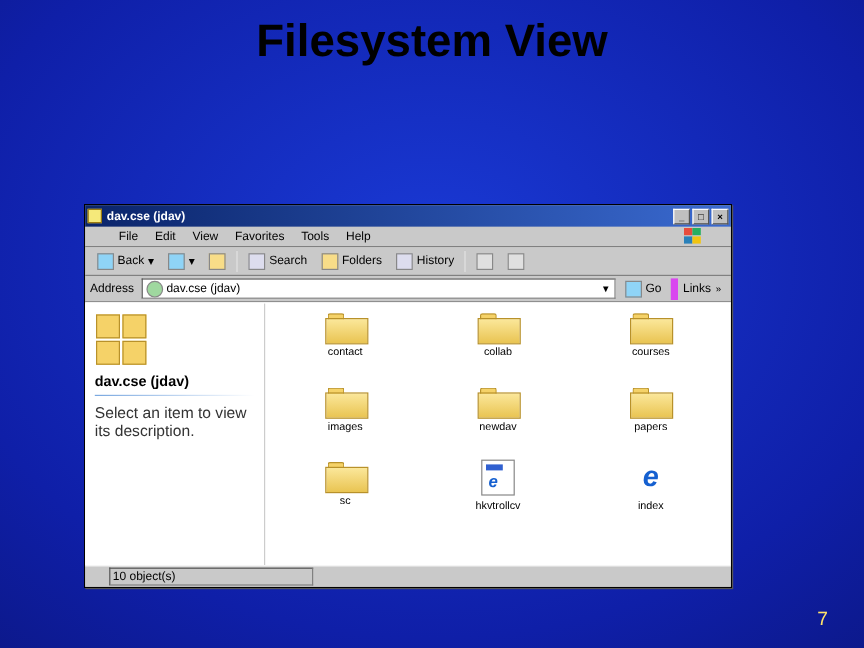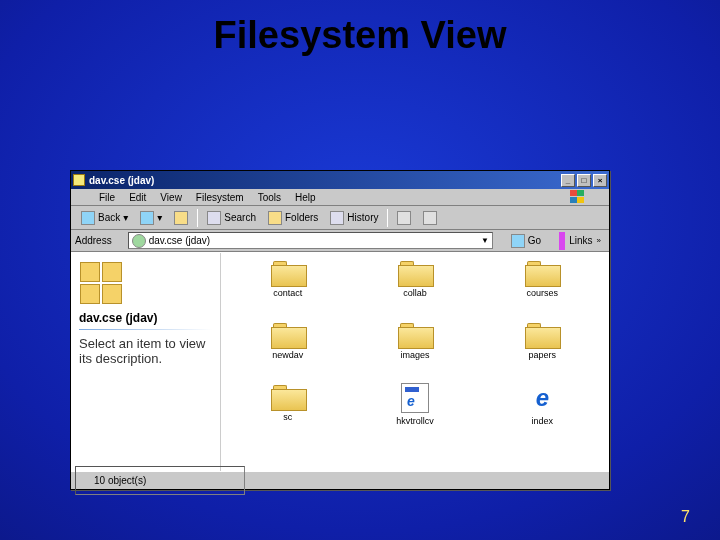--- a/index.html
+++ b/index.html
@@ -93,21 +93,21 @@
   .ico.arrow-r { background: #8fd4f7; }
   .ico.up { background: #f8dd88; }
   .ico.search { background: #dde; }
   .ico.folders { background: #f8dd88; }
   .ico.history { background: #dde; }
   .ico.globe { background: #9fd89f; border-radius:50%; }
 
   .addrbar {
     height: 22px; background: #c9c9c9;
     display: flex; align-items: center; padding: 0 4px;
-    border-bottom: 1px solid #808080; gap: 14px;
+    border-bottom: 1px solid #808080; gap: 4px;
   }
   .addr-label { font-size: 10px; margin-right: 2px; }
   .addr-input {
     flex: 1; height: 17px; background: #fff;
     border: 1px solid #808080; border-top-color:#555; border-left-color:#555;
     display: flex; align-items: center; padding: 0 3px; gap: 3px;
   }
   .addr-input .drop { margin-left:auto; font-size:8px; color:#000; }
   .gobtn { display:flex; align-items:center; gap:3px; padding:0 4px; }
   .links { padding:0 4px; border-left:6px solid #d946ef; height:18px; display:flex; align-items:center; }
@@ -174,21 +174,21 @@
     color:#1560d0;
   }
 
   .statusbar {
     height: 18px; background:#c9c9c9;
     border-top:1px solid #fff; display:flex; align-items:center;
     padding: 0 4px; font-size:10px;
   }
   .statusbar .cell1 {
     flex:0 0 170px; border:1px solid #808080; border-top-color:#555; border-left-color:#555;
-    height:29px; padding:0 18px; display:flex; align-items:center;
+    height:15px; padding:0 2px; display:flex; align-items:center;margin-left:16px;
   }
   .statusbar .spacer { flex:1; }
 </style>
 </head>
 <body>
 
 <div class="slide">
   <div class="title">Filesystem View</div>
 
 
@@ -200,21 +200,21 @@
         <div class="wbtn">_</div>
         <div class="wbtn">□</div>
         <div class="wbtn">×</div>
       </div>
     </div>
 
     <div class="menubar">
       <span class="menuitem">File</span>
       <span class="menuitem">Edit</span>
       <span class="menuitem">View</span>
-      <span class="menuitem">Filesystem</span>
+      <span class="menuitem">Favorites</span>
       <span class="menuitem">Tools</span>
       <span class="menuitem">Help</span>
       <span class="logo">
         <span class="r"></span>
           <span class="g"></span>
           <span class="b"></span>
           <span class="y"></span>
       </span>
     </div>
 
@@ -291,25 +291,25 @@
         <div class="item">
             <div class="folder-ico"></div>
             <span>collab</span>
           </div>
         <div class="item">
             <div class="folder-ico"></div>
             <span>courses</span>
           </div>
         <div class="item">
             <div class="folder-ico"></div>
+            <span>images</span>
+          </div>
+        <div class="item">
+            <div class="folder-ico"></div>
             <span>newdav</span>
-          </div>
-        <div class="item">
-            <div class="folder-ico"></div>
-            <span>images</span>
           </div>
         <div class="item">
             <div class="folder-ico"></div>
             <span>papers</span>
           </div>
         <div class="item">
             <div class="folder-ico"></div>
             <span>sc</span>
           </div>
         <div class="item">

